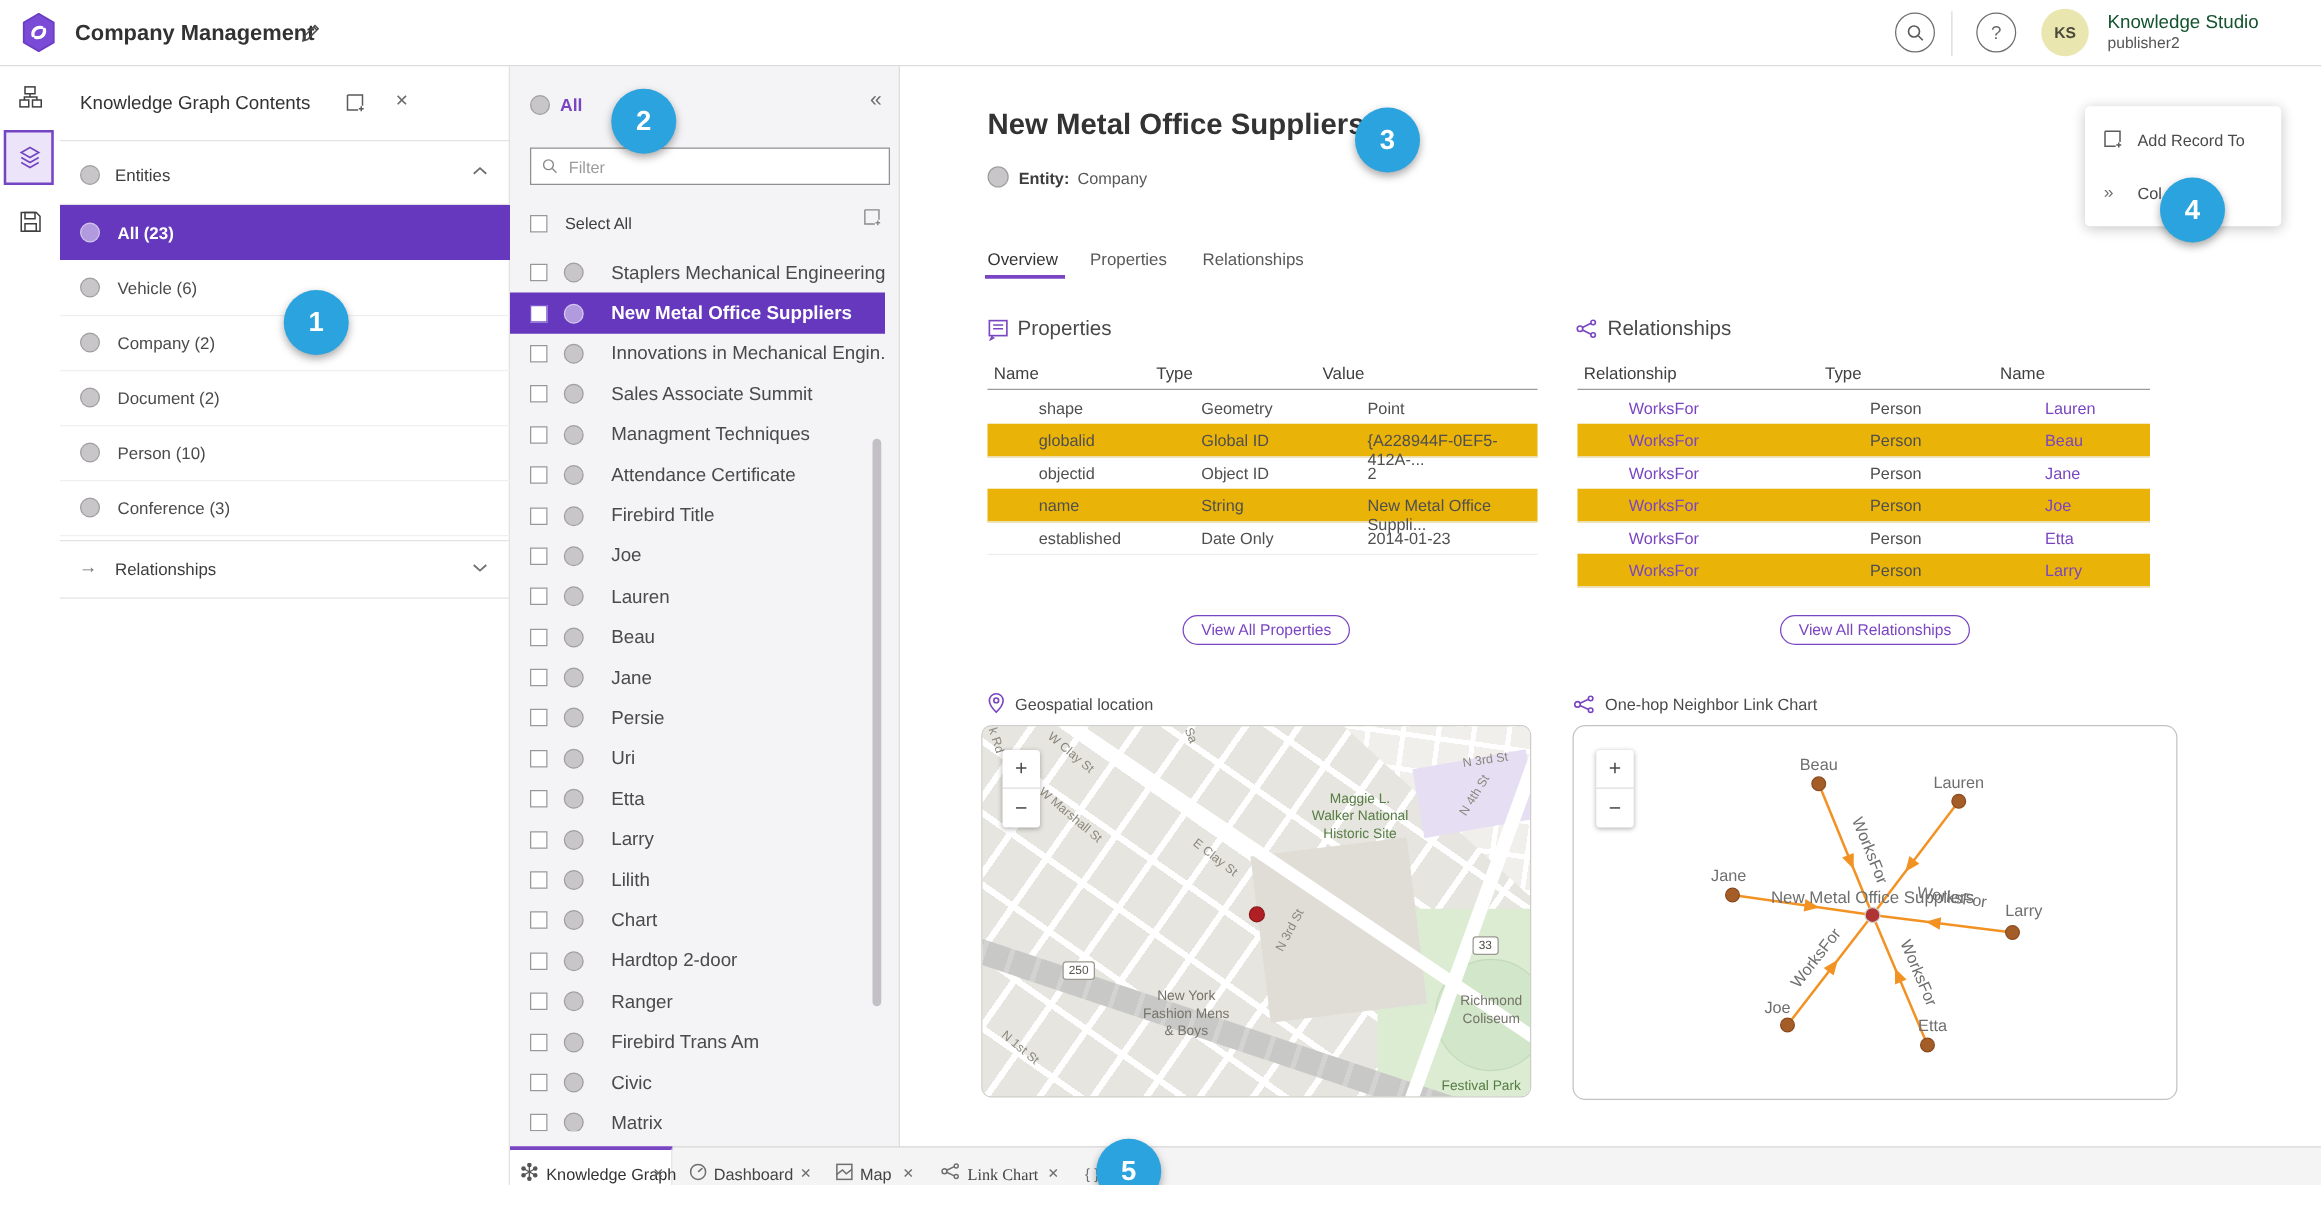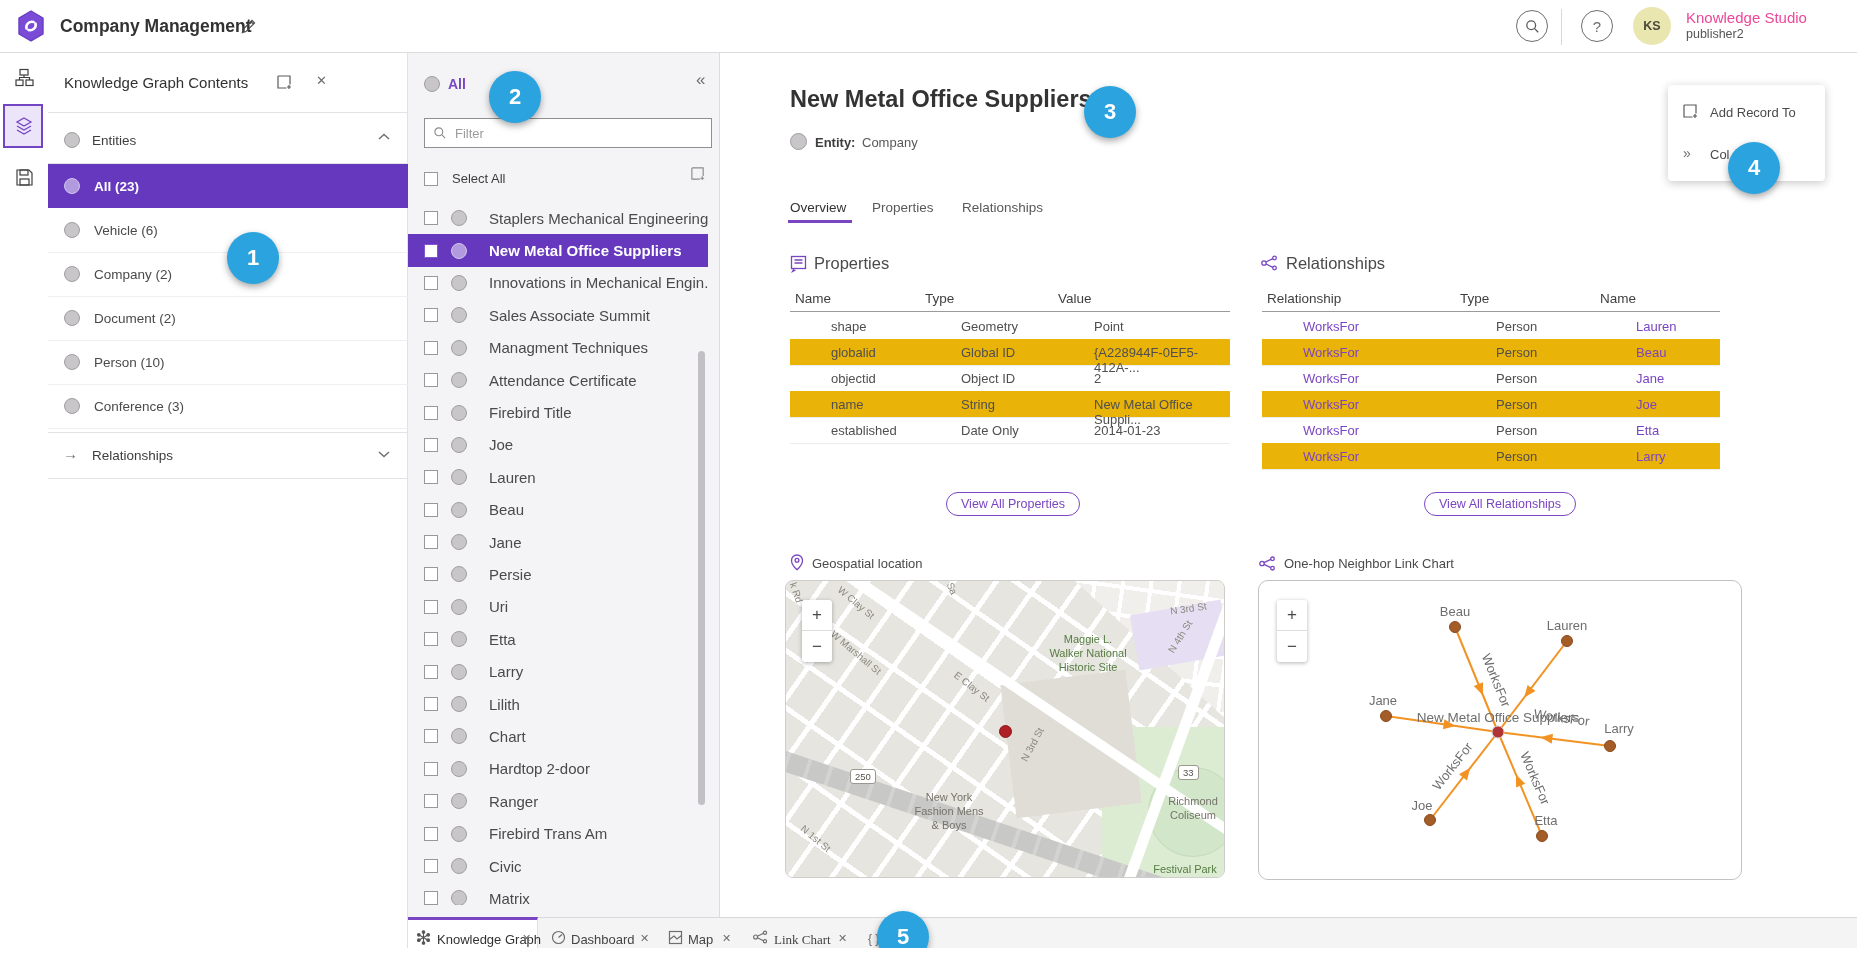--- a/index.html
+++ b/index.html
@@ -100,21 +100,21 @@
           <line x1="9.6" y1="9.6" x2="13.2" y2="13.2" stroke="#595959" stroke-width="1.3"></line>
         </svg>
     </div>
     <div class="abs" style="left:1561px;top:9px;width:1px;height:36px;background:#d9d9d9;"></div>
     <div class="abs circbtn" style="left:1581px;top:10px;font-size:15px;">
         <span>?</span>
       </div>
     <div class="abs avatar" style="left:1633px;top:7px;">
         <span>KS</span>
       </div>
-    <div class="abs" style="left:1686px;top:9px;font-size:15px;color:#ec4899;">Knowledge Studio</div>
+    <div class="abs" style="left:1686px;top:9px;font-size:15px;color:#14532d;">Knowledge Studio</div>
     <div class="abs" style="left:1686px;top:27px;font-size:12.5px;color:#555;">publisher2</div>
   </div>
 
   <div class="abs rail">
     <div class="abs" style="left:15px;top:16px;">
       <svg width="19" height="19" viewBox="0 0 19 19" fill="none" stroke="#3f3f3f" stroke-width="1.2">
         <rect x="5" y="1.5" width="8" height="5.5"></rect>
           <rect x="1" y="12" width="7" height="5.5"></rect>
           <rect x="11" y="12" width="7" height="5.5"></rect>
         <path d="M9 7 v2.5 M4.5 12 v-2.5 h10 v2.5"></path>
@@ -465,21 +465,21 @@
     <span class="mpoi mgreen" style="left:252px;top:52px;width:100px;">Maggie L.
 Walker National
 Historic Site</span>
     <span class="mpoi" style="left:118px;top:210px;width:90px;">New York
 Fashion Mens
 &amp; Boys</span>
     <span class="mpoi" style="left:372px;top:214px;width:70px;">Richmond
 Coliseum</span>
     <span class="mpoi mgreen" style="left:356px;top:282px;width:86px;">Festival Park</span>
     <span class="shield" style="left:64px;top:188px;">250</span>
-    <span class="shield" style="left:392px;top:168px;margin-top:16px;">33</span>
+    <span class="shield" style="left:392px;top:168px;">33</span>
 
     <div class="zoomctl" style="left:16px;top:19px;">
       <div class="z">+</div>
       <div class="z">−</div>
     </div>
   </div>
 
   <span class="abs" style="left:1258px;top:556px;">
     <svg width="19" height="15" viewBox="0 0 19 15" fill="none" stroke="#7a45c2" stroke-width="1.3">
         <circle cx="4" cy="7.5" r="2.2"></circle>

